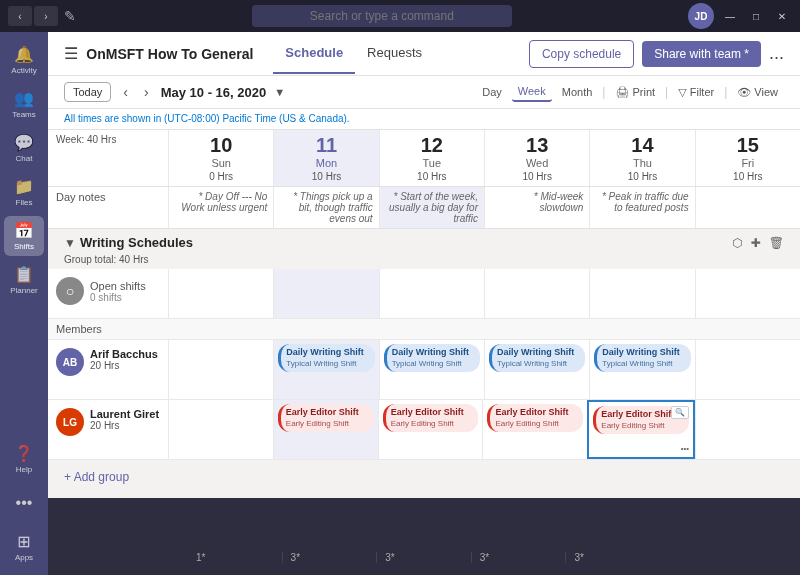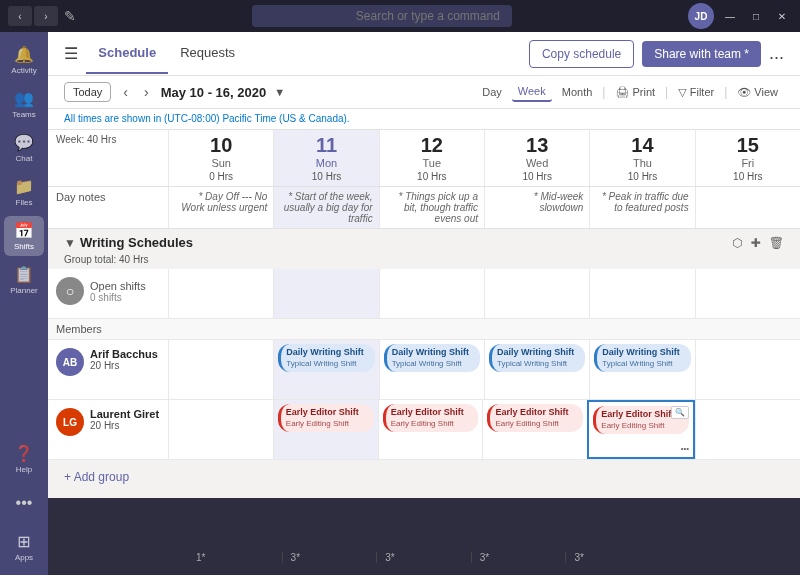--- a/index.html
+++ b/index.html
@@ -5,21 +5,21 @@
     * { box-sizing: border-box; margin: 0; padding: 0; }
     body { font-family: 'Segoe UI', sans-serif; background: #1a1a2e; width: 800px; height: 575px; overflow: hidden; font-size: 12px; }
 
     
     .title-bar {
       height: 32px; background: #1f1f2e; display: flex; align-items: center; justify-content: space-between; padding: 0 8px;
     }
     .title-bar-left { display: flex; align-items: center; gap: 6px; }
     .title-bar-nav { display: flex; gap: 2px; }
     .title-nav-btn { width: 24px; height: 20px; background: rgba(255,255,255,0.1); border: none; color: #ccc; cursor: pointer; border-radius: 3px; display: flex; align-items: center; justify-content: center; font-size: 10px; }
-    .title-bar-search { background: #3a3a5c; border: none; border-radius: 4px; padding: 4px 12px; color: #fde047; width: 260px; text-align: right; font-size: 12px; }
+    .title-bar-search { background: #3a3a5c; border: none; border-radius: 4px; padding: 4px 12px; color: #fde047; width: 260px; text-align: center; font-size: 12px; }
     .title-bar-right { display: flex; align-items: center; gap: 6px; }
     .window-btn { width: 20px; height: 20px; background: none; border: none; color: #ccc; cursor: pointer; font-size: 10px; display: flex; align-items: center; justify-content: center; }
     .avatar-circle { width: 26px; height: 26px; border-radius: 50%; background: #6264a7; display: flex; align-items: center; justify-content: center; color: white; font-size: 10px; font-weight: bold; }
 
     
     .app-body { display: flex; height: calc(575px - 32px); }
 
     
     .sidebar { width: 48px; background: #464775; display: flex; flex-direction: column; align-items: center; padding-top: 8px; gap: 4px; }
     .sidebar-item { width: 40px; height: 40px; display: flex; flex-direction: column; align-items: center; justify-content: center; cursor: pointer; border-radius: 6px; color: rgba(255,255,255,0.7); font-size: 9px; gap: 2px; }
@@ -170,20 +170,21 @@
         <span class="sidebar-icon">⊞</span>
         <span style="font-size:8px;">Apps</span>
       </div>
     </div>
   </div>
 
   <div class="content">
 
     <div class="top-bar">
       <button class="hamburger">☰</button>
+      <span class="team-name">OnMSFT How To General</span>
       <nav class="nav-tabs">
         <a class="nav-tab active">Schedule</a>
         <a class="nav-tab">Requests</a>
       </nav>
       <div class="top-bar-actions">
         <button class="btn-copy">Copy schedule</button>
         <button class="btn-share">Share with team *</button>
         <button class="more-btn">...</button>
       </div>
     </div>
@@ -251,22 +252,22 @@
         <div class="day-col">
           <div class="day-num">15</div>
           <div class="day-name">Fri</div>
           <div class="day-hrs">10 Hrs</div>
         </div>
       </div>
 
       <div class="day-notes-row">
         <div class="day-notes-label">Day notes</div>
         <div class="day-note-col">* Day Off --- No Work unless urgent</div>
+        <div class="day-note-col">* Things pick up a bit, though traffic evens out</div>
         <div class="day-note-col" style="background:#ededf8;">* Start of the week, usually a big day for traffic</div>
-        <div class="day-note-col">* Things pick up a bit, though traffic evens out</div>
         <div class="day-note-col">* Mid-week slowdown</div>
         <div class="day-note-col">* Peak in traffic due to featured posts</div>
         <div class="day-note-col"></div>
       </div>
 
       <div class="writing-schedules-header">
         <button class="ws-expand">▼</button>
         <span class="ws-title">Writing Schedules</span>
         <div style="margin-left:auto; display:flex; gap:8px;">
           <button class="group-action-btn" style="font-size:12px;">⬡</button>

